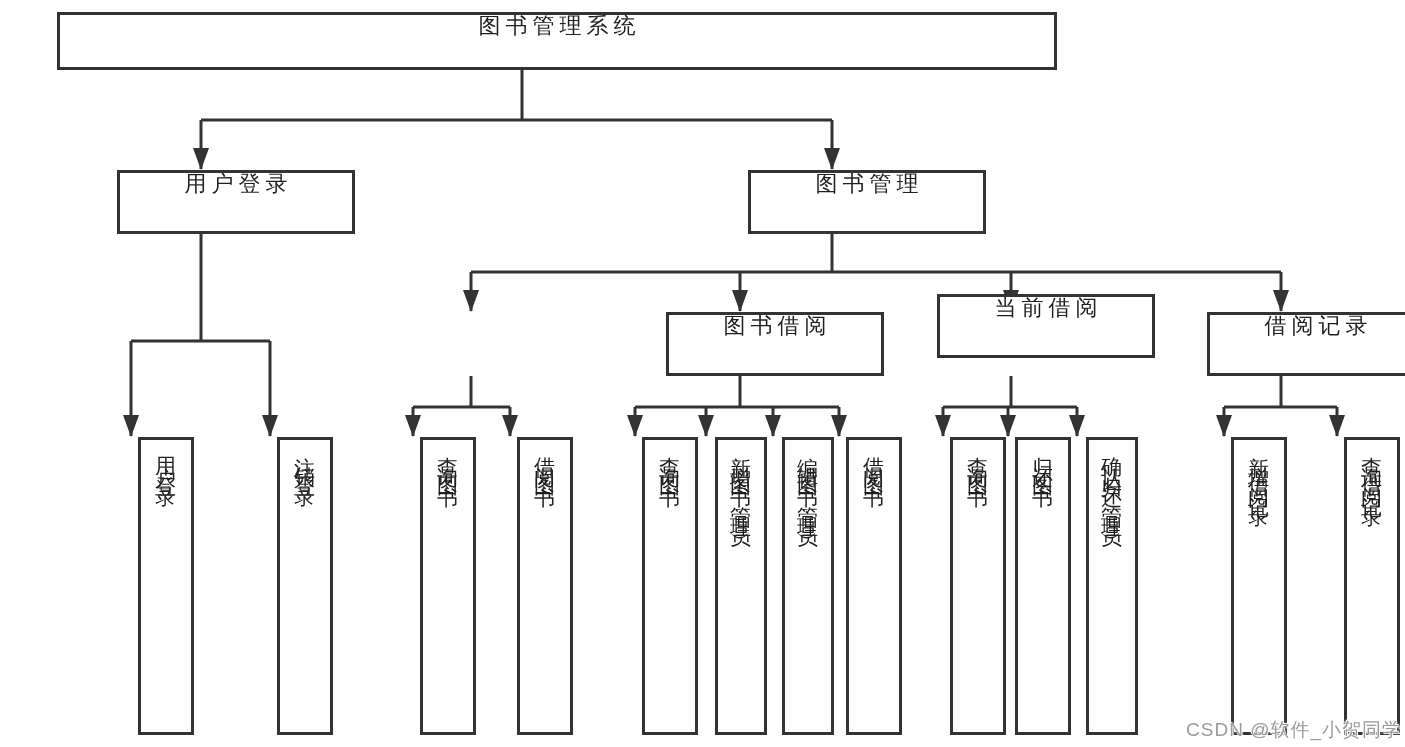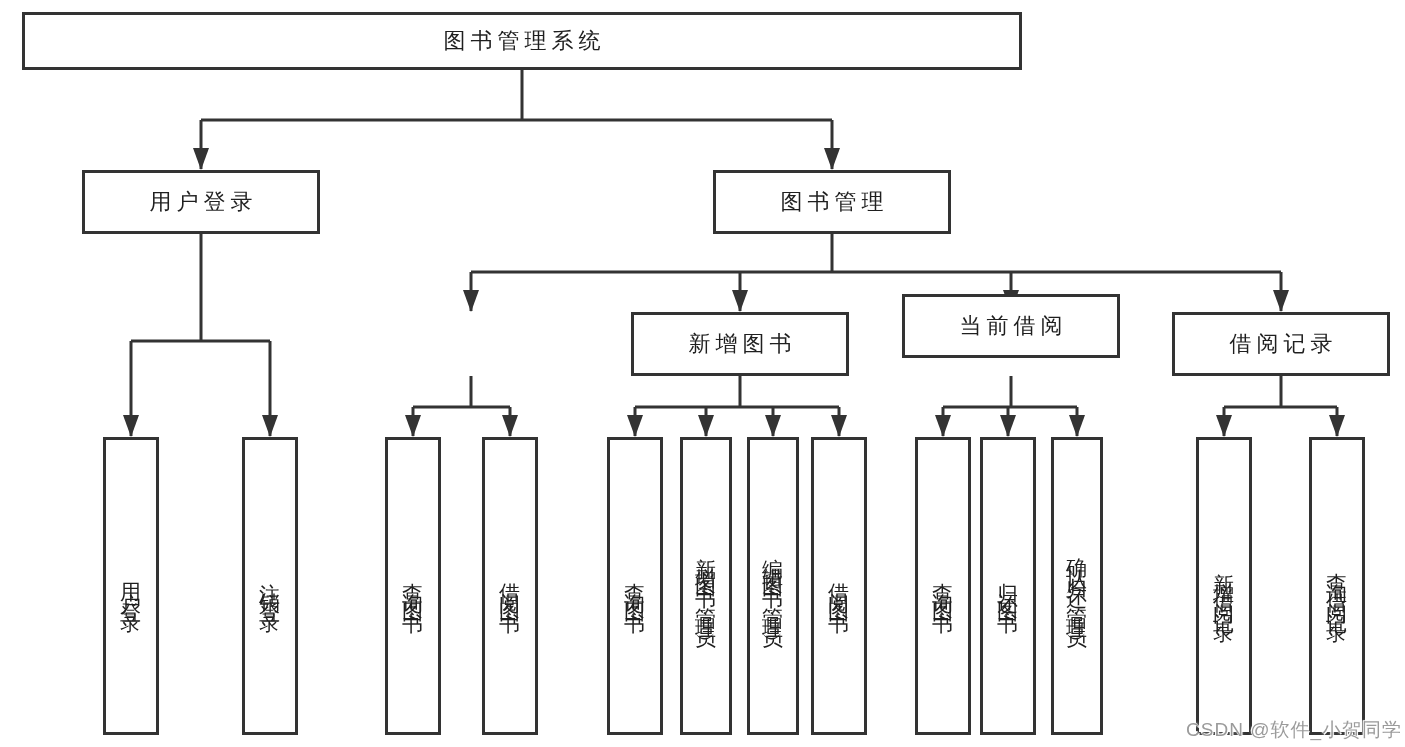--- a/index.html
+++ b/index.html
@@ -17,22 +17,23 @@
     overflow:hidden;
   }
   .wires{position:absolute;left:0;top:0;width:1405px;height:747px;}
   .wire{stroke:var(--line);stroke-width:3;fill:none;}
   #arw polygon{fill:var(--line);}
   .node{
     position:absolute;
     box-sizing:border-box;
     border:3px solid var(--line);
     background:#ffffff;
-    display:flex;align-items:center;justify-content:center;
+    display:flex;justify-content:center;
     color:var(--text);
+    margin-left:35px;
   }
   .lvl-h .lbl{
     font-size:22px;
     letter-spacing:5px;
     text-indent:5px;
     white-space:nowrap;
     line-height:1;
   }
   .lvl-v .lbl{
     writing-mode:vertical-rl;
@@ -105,21 +106,21 @@
   </div>
 
   <div class="node lvl-h" style="left:82px;top:170px;width:238px;height:64px">
     <span class="lbl">用户登录</span>
   </div>
   <div class="node lvl-h" style="left:713px;top:170px;width:238px;height:64px">
     <span class="lbl">图书管理</span>
   </div>
 
   <div class="node lvl-h" style="left:631px;top:312px;width:218px;height:64px">
-    <span class="lbl">新增图书</span>
+    <span class="lbl">图书借阅</span>
   </div>
   <div class="node lvl-h" style="left:902px;top:294px;width:218px;height:64px">
     <span class="lbl">当前借阅</span>
   </div>
   <div class="node lvl-h" style="left:1172px;top:312px;width:218px;height:64px">
     <span class="lbl">借阅记录</span>
   </div>
 
   <div class="node lvl-v" style="left:103px;top:437px;width:56px;height:298px">
     <span class="lbl">用户登录</span>

